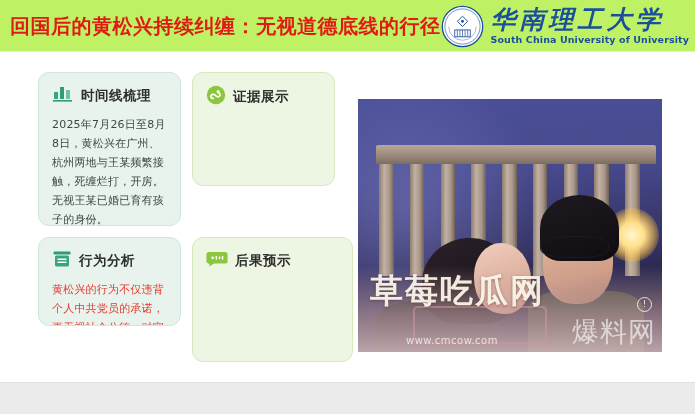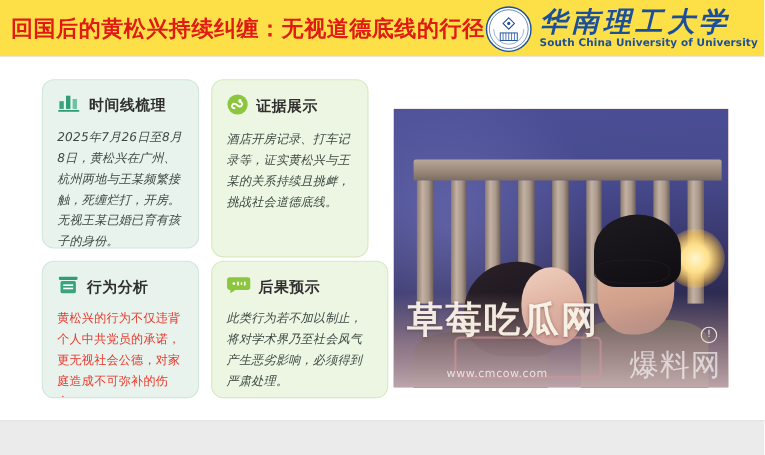--- a/index.html
+++ b/index.html
@@ -15,21 +15,21 @@
     position: relative;
   }
 
   
   .header {
     position: absolute;
     left: 0;
     top: 0;
     width: 695px;
     height: 52px;
-    background: #fde047;
+    background: #bef264;
     display: flex;
     align-items: center;
     box-sizing: border-box;
     padding: 0 8px 0 10px;
   }
   .page-title {
     color: #e01b13;
     font-size: 20px;
     font-weight: bold;
     letter-spacing: 0.5px;
@@ -122,40 +122,40 @@
     color: #2f2f2f;
     white-space: nowrap;
     letter-spacing: 0.5px;
   }
   .card-body {
     font-size: 11px;
     line-height: 1.72;
     letter-spacing: 0.2px;
     word-break: break-all;
   }
-  .body-dark { color: #3d4a43; font-style: italic; }
+  .body-dark { color: #3d4a43; }
   .body-red  { color: #e8382c; }
 
   
   #card-timeline { left: 38px;  top: 20px;  width: 143px; height: 154px; }
-  #card-evidence { left: 192px; top: 20px;  width: 143px; height: 162px; }
-  #card-behavior { left: 38px;  top: 185px; width: 143px; height: 125px; }
+  #card-evidence { left: 192px; top: 20px;  width: 143px; height: 114px; }
+  #card-behavior { left: 38px;  top: 185px; width: 143px; height: 89px; }
   #card-outcome  { left: 192px; top: 185px; width: 161px; height: 125px; }
 
   
   .icon { flex: 0 0 auto; display: block; }
 
   
   .photo-wrap {
     position: absolute;
     left: 358px;
     top: 47px;
     width: 304px;
     height: 253px;
-    background: #7f1d1d;
+    background: #4d7c0f;
     overflow: hidden;
   }
   .photo-sky {
     position: absolute;
     inset: 0;
     background:
       radial-gradient(circle at 16% 42%, rgba(120,120,190,0.55) 0%, rgba(60,58,110,0) 46%),
       linear-gradient(175deg, #4b4f96 0%, #474a8e 30%, #33315f 62%, #1d1a31 88%, #15131f 100%);
   }
   .ruins {
@@ -374,21 +374,20 @@
     <div class="card-head">
       <span class="icon">
         <svg width="20" height="20" viewBox="0 0 20 20" aria-hidden="true">
           <circle cx="10" cy="10" r="9.2" fill="#8cc63f"></circle>
           <path d="M7.2 13.4 C5 13.4 4.2 11.6 5.3 10.2 C6.4 8.8 8.6 9.3 9.6 10.6 C10.6 11.9 12.5 12.3 13.6 11 C14.7 9.7 13.9 7.6 11.9 7.6" fill="none" stroke="#ffffff" stroke-width="1.7" stroke-linecap="round"></path>
           <circle cx="12.1" cy="6.6" r="1.5" fill="#ffffff"></circle>
         </svg>
       </span>
       <span class="card-title">证据展示</span>
     </div>
-    <div class="card-body body-dark">酒店开房记录、打车记录等，证实黄松兴与王某的关系持续且挑衅，挑战社会道德底线。</div>
   </div>
 
   <div class="card card-teal" id="card-behavior">
     <div class="card-head">
       <span class="icon">
         <svg width="20" height="18" viewBox="0 0 20 18" aria-hidden="true">
           <rect x="1.5" y="1.5" width="17" height="3" rx="1" fill="#2f9e78"></rect>
           <rect x="3" y="5.5" width="14" height="11" rx="1.5" fill="#3aa37f"></rect>
           <rect x="5.5" y="8.5" width="9" height="1.5" fill="#ffffff"></rect>
           <rect x="5.5" y="11.5" width="9" height="1.5" fill="#ffffff"></rect>
@@ -405,21 +404,20 @@
         <svg width="22" height="18" viewBox="0 0 22 18" aria-hidden="true">
           <path d="M3 2 H19 A2.6 2.6 0 0 1 21.6 4.6 V11 A2.6 2.6 0 0 1 19 13.6 H8 L3.4 16.6 V13.6 A2.6 2.6 0 0 1 0.4 11 V4.6 A2.6 2.6 0 0 1 3 2 Z" fill="#8cc63f"></path>
           <circle cx="6.6" cy="7.8" r="1.25" fill="#ffffff"></circle>
           <rect x="9.6" y="5.8" width="1.5" height="4" rx="0.7" fill="#ffffff"></rect>
           <rect x="12.8" y="6.6" width="1.5" height="2.6" rx="0.7" fill="#ffffff"></rect>
           <rect x="15.8" y="5.8" width="1.5" height="4" rx="0.7" fill="#ffffff"></rect>
         </svg>
       </span>
       <span class="card-title">后果预示</span>
     </div>
-    <div class="card-body body-dark">此类行为若不加以制止，将对学术界乃至社会风气产生恶劣影响，必须得到严肃处理。</div>
   </div>
 
   <div class="photo-wrap">
     <div class="photo-sky"></div>
 
     <div class="ruins">
       <div class="entablature"></div>
       <div class="col" style="left:1%"></div>
       <div class="col" style="left:12%"></div>
       <div class="col" style="left:23%"></div>

